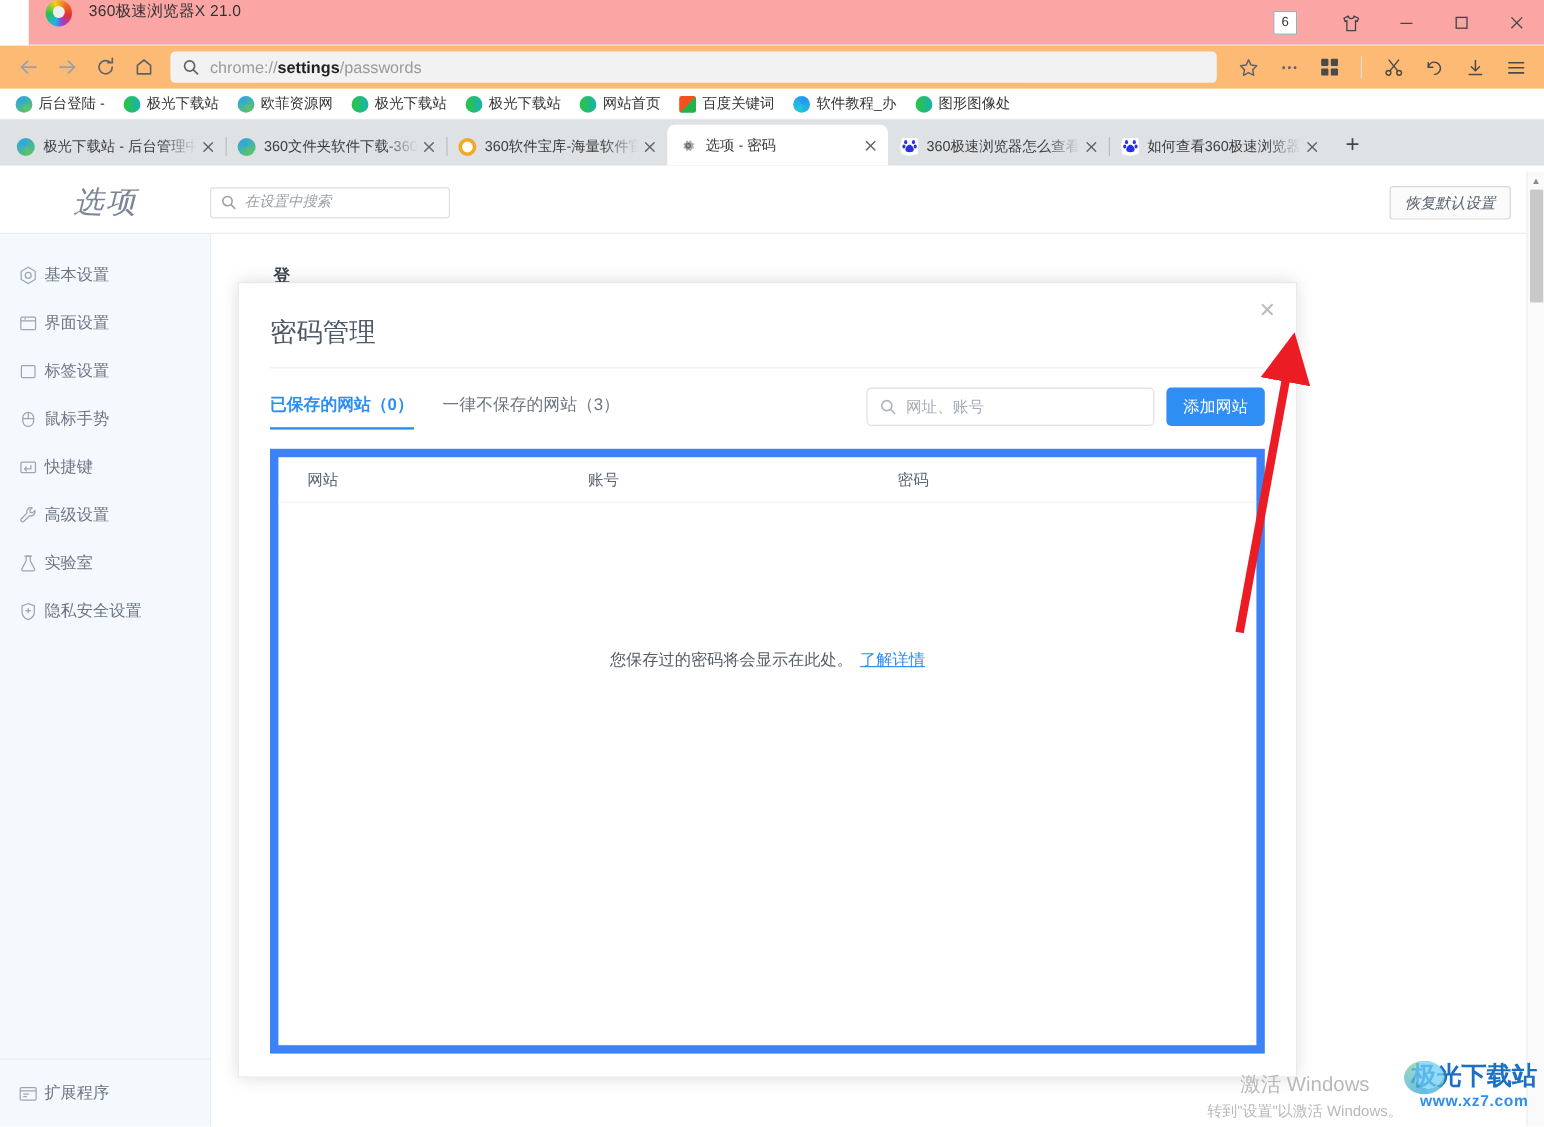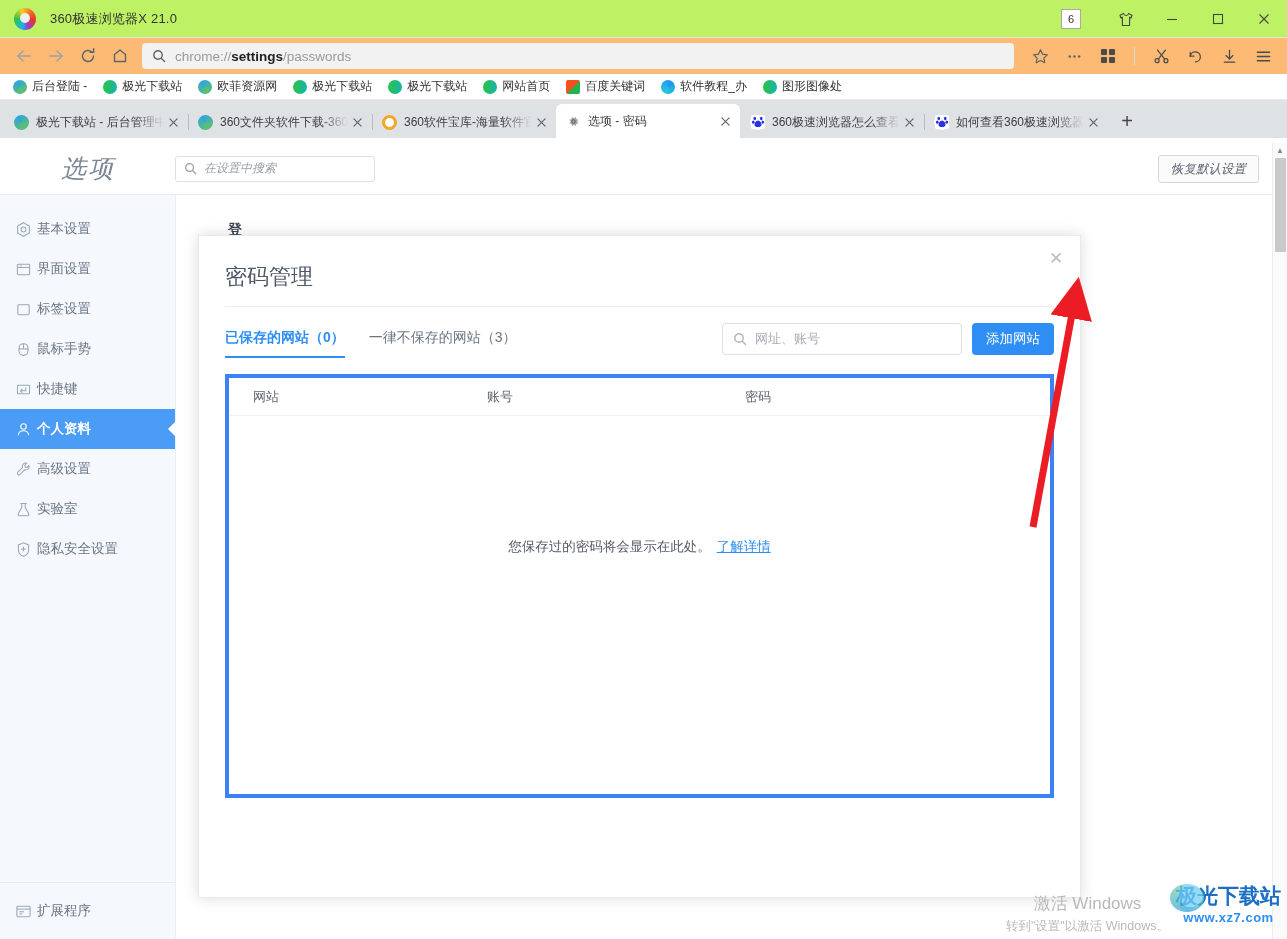--- a/index.html
+++ b/index.html
@@ -6,22 +6,22 @@
   html, body { margin:0; padding:0; }
   body {
     width:1287px; height:939px;
     font-family:"Liberation Sans","DejaVu Sans",sans-serif;
     background:#ffffff; overflow:hidden; position:relative;
     -webkit-font-smoothing:antialiased;
   }
 
   
   .titlebar{
-    height:38px; background:#bef264; display:flex; align-items:center;
-    position:relative; border-bottom:1px solid #e4e4e4;
+    height:38px; background:#fca5a5; display:flex; align-items:flex-start;
+    position:relative; border-bottom:1px solid #e4e4e4;margin-left:24px;
   }
   .brand-logo{ width:22px; height:22px; margin-left:14px; border-radius:50%;
     background:
       conic-gradient(from 200deg,#19b5e8 0deg,#2bc24a 70deg,#f2d024 140deg,
                      #f06a2a 200deg,#e8312f 260deg,#9b3fd4 320deg,#19b5e8 360deg);
     position:relative; }
   .brand-logo::after{ content:""; position:absolute; left:6px; top:5px;
     width:10px; height:10px; border-radius:50%; background:#efefef; }
   .title-text{ margin-left:14px; font-size:13px; color:#333; letter-spacing:.2px;}
   .win-right{ position:absolute; right:0; top:0; height:38px; display:flex; align-items:center;}
@@ -128,21 +128,21 @@
   .ptab.active::after{ content:""; position:absolute; left:0; right:0; bottom:0;
          height:2px; background:#2f8ef4; }
   .tabs-right{ margin-left:auto; display:flex; align-items:center; gap:10px;
                padding-bottom:9px; }
   .mini-search{ width:240px; height:32px; border:1px solid #dcdfe3; border-radius:4px;
       display:flex; align-items:center; padding:0 10px; }
   .mini-search .mtext{ font-size:13px; color:#a7adb5; margin-left:8px; }
   .add-site{ height:32px; padding:0 14px; background:#2f8ef4; color:#fff; font-size:13.5px;
       border-radius:4px; display:flex; align-items:center; font-weight:400; }
 
-  .table-card{ margin:10px 26px 0 26px; border:4px solid #3b82f6; height:424px;
+  .table-card{ margin:10px 26px 0 26px; border:7px solid #3b82f6; height:504px;
                position:relative; }
   .thead{ display:flex; height:38px; align-items:center; font-size:13px; color:#5d6670;
           border-bottom:1px solid #f0f1f3; }
   .th-site{ width:258px; padding-left:24px; }
   .th-acct{ width:258px; }
   .th-pass{ flex:1;font-family:Liberation Serif, serif; }
   .empty-note{ position:absolute; left:0; right:0; top:160px; text-align:center;
       font-size:13.5px; color:#555c66; }
   .empty-note a{ color:#2f8ef4; text-decoration:underline; margin-left:6px; }
 
@@ -477,29 +477,20 @@
           <div class="side-item">
             <span class="sicon" style="color: rgb(154, 166, 178);">
               <svg width="17" height="17" viewBox="0 0 18 18" fill="none" stroke="currentColor" stroke-width="1.1">
                 <rect x="2.6" y="4.4" width="12.8" height="9.2" rx="1"></rect>
                 <polyline points="11.4,7.2 11.4,10.4 6,10.4" stroke-linecap="round" stroke-linejoin="round"></polyline>
                 <polyline points="7.4,8.6 6,10.4 7.4,12" stroke-linecap="round" stroke-linejoin="round"></polyline>
               </svg>
             </span>
             <span>快捷键</span>
           </div>
-          <div class="side-item active">
-            <span class="sicon" style="color: rgb(255, 255, 255);">
-              <svg width="17" height="17" viewBox="0 0 18 18" fill="none" stroke="currentColor" stroke-width="1.2">
-                <circle cx="9" cy="5.8" r="2.9"></circle>
-                <path d="M3.6 15.2c0-3 2.4-4.9 5.4-4.9s5.4 1.9 5.4 4.9"></path>
-              </svg>
-            </span>
-            <span>个人资料</span>
-          </div>
           <div class="side-item">
             <span class="sicon" style="color: rgb(154, 166, 178);">
               <svg width="17" height="17" viewBox="0 0 18 18" fill="none" stroke="currentColor" stroke-width="1.1" stroke-linecap="round">
                 <path d="M12.4 2.4a3.6 3.6 0 0 0-4.5 4.6L3 11.9a1.6 1.6 0 1 0 2.3 2.3l4.9-4.9a3.6 3.6 0 0 0 4.6-4.5l-2 2-2-.4-.4-2z"></path>
               </svg>
             </span>
             <span>高级设置</span>
           </div>
           <div class="side-item">
             <span class="sicon" style="color: rgb(154, 166, 178);">

